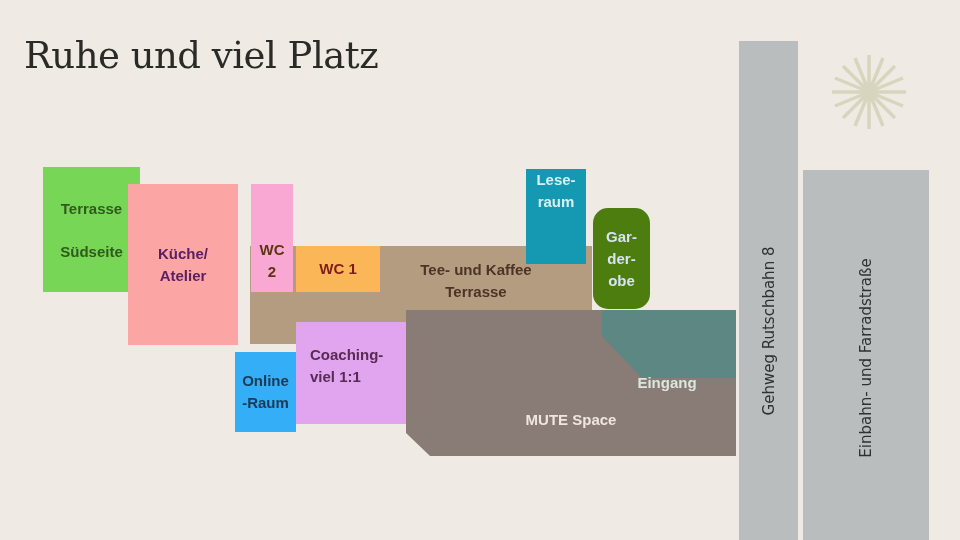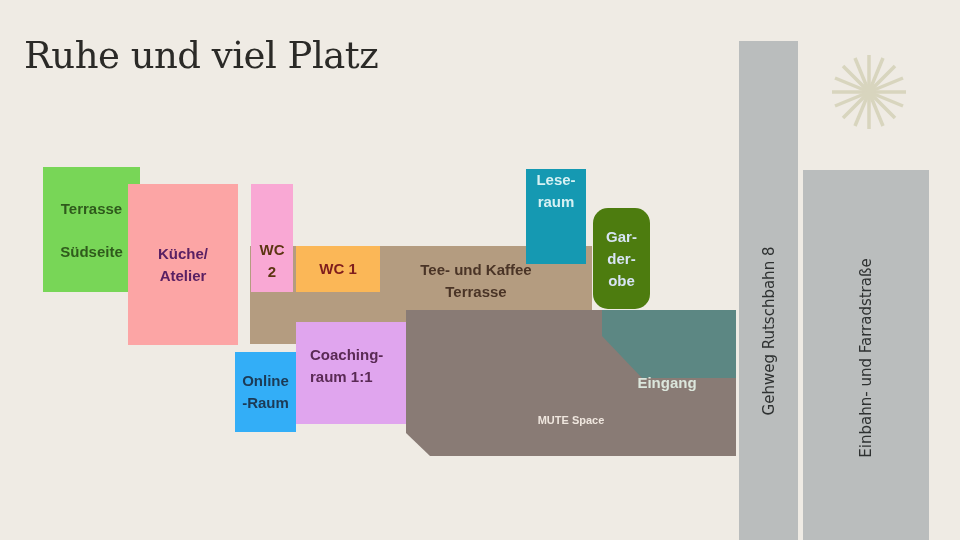--- a/index.html
+++ b/index.html
@@ -78,28 +78,28 @@
     <span>obe</span>
   </div>
 
   <div class="room" style="left:235px; top:344px; width:61px; height:80px; background:#33aef7; color:#1c3a55;margin-top:8px;">
     <span>Online</span>
     <span>-Raum</span>
   </div>
 
   <div class="room" style="left:296px; top:322px; width:110px; height:102px; background:#e0a5ee; color:#5a2a55; align-items:flex-start; justify-content:flex-start; padding:22px 12px 0 14px; text-align:left;">
     <span>Coaching-</span>
-    <span>raum 1:1</span>
+    <span>viel 1:1</span>
   </div>
 
   <svg width="960" height="540" style="left:0;top:0;">
     <polygon points="406,310 736,310 736,456 430,456 406,433" fill="#897b75"></polygon>
     <polygon points="602,310 736,310 736,378 642,378 602,336" fill="#5c8783"></polygon>
   </svg>
-  <div class="room" style="left:406px; top:396px; width:330px; height:48px; color:#efe6de; font-weight:bold; font-size:11px;">
+  <div class="room" style="left:406px; top:396px; width:330px; height:48px; color:#efe6de; font-weight:bold; font-size:15px;">
     <span>MUTE Space</span>
   </div>
 
   <div class="room" style="left:620px; top:334px; width:94px; height:30px; color:#dbe6dc;margin-top:34px;">
     <span>Eingang</span>
   </div>
 </div>
 
 <div class="street" style="left:739px; top:41px; width:59px; height:499px;">
   <div class="street-label" style="top:290px;">Gehweg Rutschbahn 8</div>

